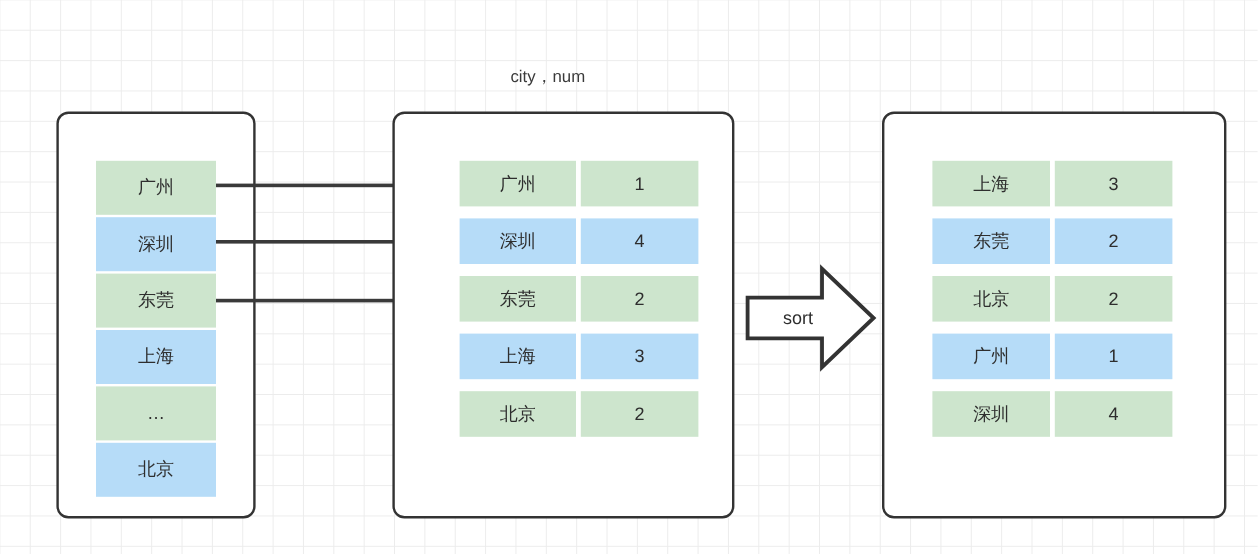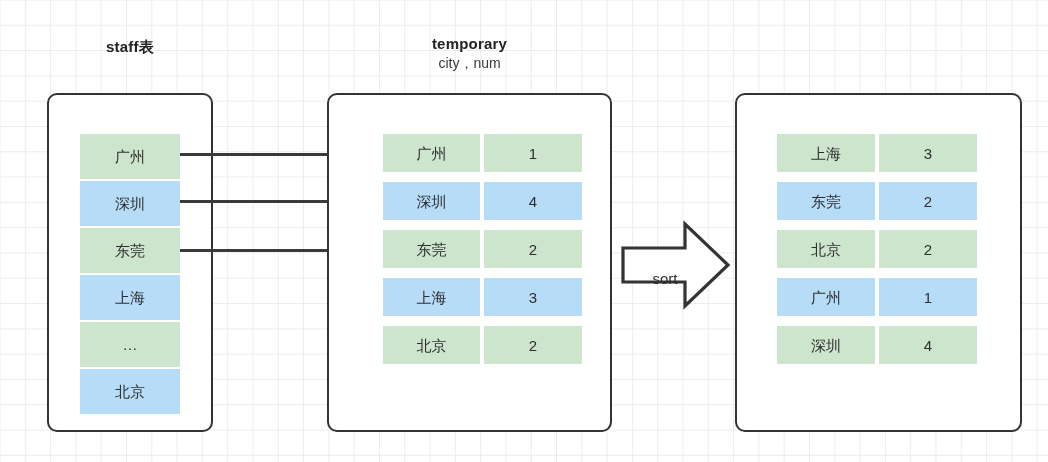--- a/index.html
+++ b/index.html
@@ -91,42 +91,40 @@
     font-size: 15px;
     color: #2e2e2e;
     white-space: nowrap;
   }
 </style>
 </head>
 <body>
 
 <div id="canvas">
 
-  <div class="title" style="left:47px; top:38px; width:166px;">staff表</div>
 
   <div class="container-box" id="staff-box" style="left:47px; top:93px; width:166px; height:339px;"></div>
 
   <div class="cell green" style="left:80px; top:134px; width:100px; height:45px;">广州</div>
   <div class="cell blue" style="left:80px; top:181px; width:100px; height:45px;">深圳</div>
   <div class="cell green" style="left:80px; top:228px; width:100px; height:45px;">东莞</div>
   <div class="cell blue" style="left:80px; top:275px; width:100px; height:45px;">上海</div>
   <div class="cell green" style="left:80px; top:322px; width:100px; height:45px;">…</div>
   <div class="cell blue" style="left:80px; top:369px; width:100px; height:45px;">北京</div>
 
   <div class="connector" style="left:180px; top:153px; width:188px;"></div>
   <div class="connector-head" style="left:368px; top:147.5px;"></div>
 
   <div class="connector" style="left:180px; top:200px; width:188px;"></div>
   <div class="connector-head" style="left:368px; top:194.5px;"></div>
 
   <div class="connector" style="left:180px; top:249px; width:188px;"></div>
   <div class="connector-head" style="left:368px; top:243.5px;"></div>
 
-  <div class="title" style="left:327px; top:35px; width:285px;">temporary</div>
-  <div class="subtitle" style="left:327px; top:55px; width:285px;">city，num</div>
+  <div class="subtitle" style="left:314px; top:55px; width:285px;">city，num</div>
 
   <div class="container-box" id="temp-box" style="left:327px; top:93px; width:285px; height:339px;"></div>
 
   <div class="cell green" style="left:383px; top:134px; width:97px; height:38px;">广州</div>
   <div class="cell green" style="left:484px; top:134px; width:98px; height:38px;">1</div>
 
   <div class="cell blue" style="left:383px; top:182px; width:97px; height:38px;">深圳</div>
   <div class="cell blue" style="left:484px; top:182px; width:98px; height:38px;">4</div>
 
   <div class="cell green" style="left:383px; top:230px; width:97px; height:38px;">东莞</div>
@@ -136,21 +134,21 @@
   <div class="cell blue" style="left:484px; top:278px; width:98px; height:38px;">3</div>
 
   <div class="cell green" style="left:383px; top:326px; width:97px; height:38px;">北京</div>
   <div class="cell green" style="left:484px; top:326px; width:98px; height:38px;">2</div>
 
   <div class="block-arrow-wrap" style="left:620px; top:220px; width:112px; height:90px;">
     <svg width="112" height="90" viewBox="0 0 112 90">
       <polygon points="3,28 65,28 65,4 108,45 65,86 65,62 3,62" fill="#ffffff" stroke="#333333" stroke-width="3.2" stroke-linejoin="miter"></polygon>
     </svg>
   </div>
-  <div class="block-arrow-label" style="left:620px; top:270px; width:90px; text-align:center;">sort</div>
+  <div class="block-arrow-label" style="left:620px; top:257px; width:90px; text-align:center;">sort</div>
 
 
   <div class="container-box" id="sort-box" style="left:735px; top:93px; width:287px; height:339px;"></div>
 
   <div class="cell green" style="left:777px; top:134px; width:98px; height:38px;">上海</div>
   <div class="cell green" style="left:879px; top:134px; width:98px; height:38px;">3</div>
 
   <div class="cell blue" style="left:777px; top:182px; width:98px; height:38px;">东莞</div>
   <div class="cell blue" style="left:879px; top:182px; width:98px; height:38px;">2</div>
 

